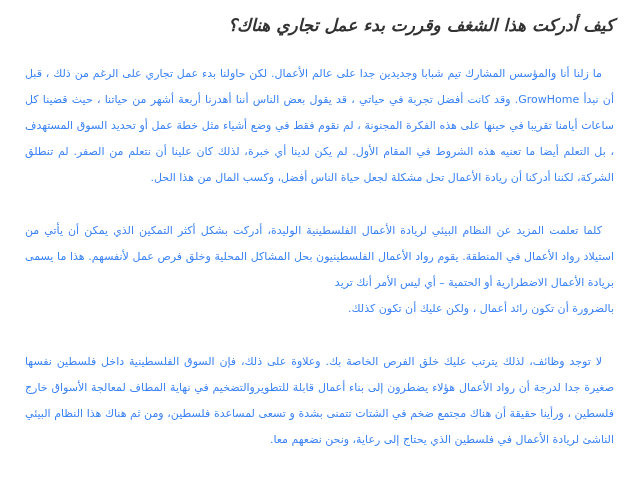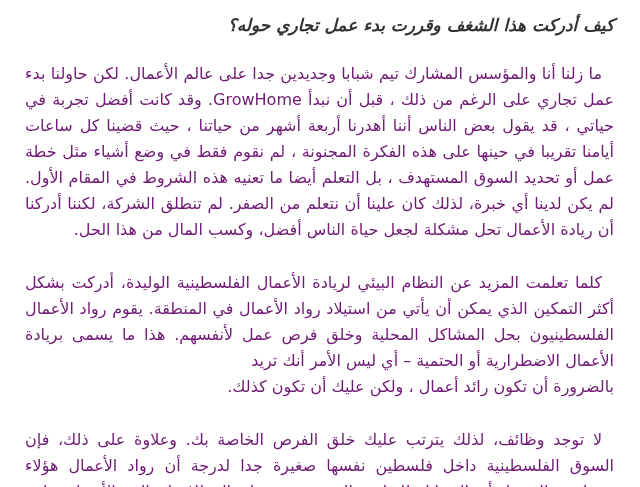--- a/index.html
+++ b/index.html
@@ -24,33 +24,33 @@
     margin: 0 0 22px 0;
     font-size: 17px;
     font-weight: 700;
     font-style: italic;
     color: #333333;
     text-align: right;
     line-height: 1.5;
   }
   .para {
     margin: 0 0 27px 0;
-    font-size: 16px;
+    font-size: 11px;
     line-height: 26px;
-    color: #701a75;
+    color: #3b82f6;
     text-align: justify;
     text-indent: 12px;
     white-space: pre-line; 
   }
 </style>
 </head>
 <body>
 
 <div class="page">
-  <h1 class="heading">كيف أدركت هذا الشغف وقررت بدء عمل تجاري حوله؟</h1>
+  <h1 class="heading">كيف أدركت هذا الشغف وقررت بدء عمل تجاري هناك؟</h1>
 
   <p class="para">ما زلنا أنا والمؤسس المشارك تيم شبابا وجديدين جدا على عالم الأعمال. لكن حاولنا بدء عمل تجاري على الرغم من ذلك ، قبل أن نبدأ GrowHome. وقد كانت أفضل تجربة في حياتي ، قد يقول بعض الناس أننا أهدرنا أربعة أشهر من حياتنا ، حيث قضينا كل ساعات أيامنا تقريبا في حينها على هذه الفكرة المجنونة ، لم نقوم فقط في وضع أشياء مثل خطة عمل أو تحديد السوق المستهدف ، بل التعلم أيضا ما تعنيه هذه الشروط في المقام الأول. لم يكن لدينا أي خبرة، لذلك كان علينا أن نتعلم من الصفر. لم تنطلق الشركة، لكننا أدركنا أن ريادة الأعمال تحل مشكلة لجعل حياة الناس أفضل، وكسب المال من هذا الحل.</p>
 
   <p class="para">كلما تعلمت المزيد عن النظام البيئي لريادة الأعمال الفلسطينية الوليدة، أدركت بشكل أكثر التمكين الذي يمكن أن يأتي من استيلاد رواد الأعمال في المنطقة. يقوم رواد الأعمال الفلسطينيون بحل المشاكل المحلية وخلق فرص عمل لأنفسهم. هذا ما يسمى بريادة الأعمال الاضطرارية أو الحتمية – أي ليس الأمر أنك تريد
 بالضرورة أن تكون رائد أعمال ، ولكن عليك أن تكون كذلك.</p>
 
   <p class="para">لا توجد وظائف، لذلك يترتب عليك خلق الفرص الخاصة بك. وعلاوة على ذلك، فإن السوق الفلسطينية داخل فلسطين نفسها صغيرة جدا لدرجة أن رواد الأعمال هؤلاء يضطرون إلى بناء أعمال قابلة للتطويروالتضخيم في نهاية المطاف لمعالجة الأسواق خارج فلسطين ، ورأينا حقيقة أن هناك مجتمع ضخم في الشتات تتمنى بشدة و تسعى لمساعدة فلسطين، ومن ثم هناك هذا النظام البيئي الناشئ لريادة الأعمال في فلسطين الذي يحتاج إلى رعاية، ونحن نضعهم معا.</p>
 </div>
 
 </body></html>

